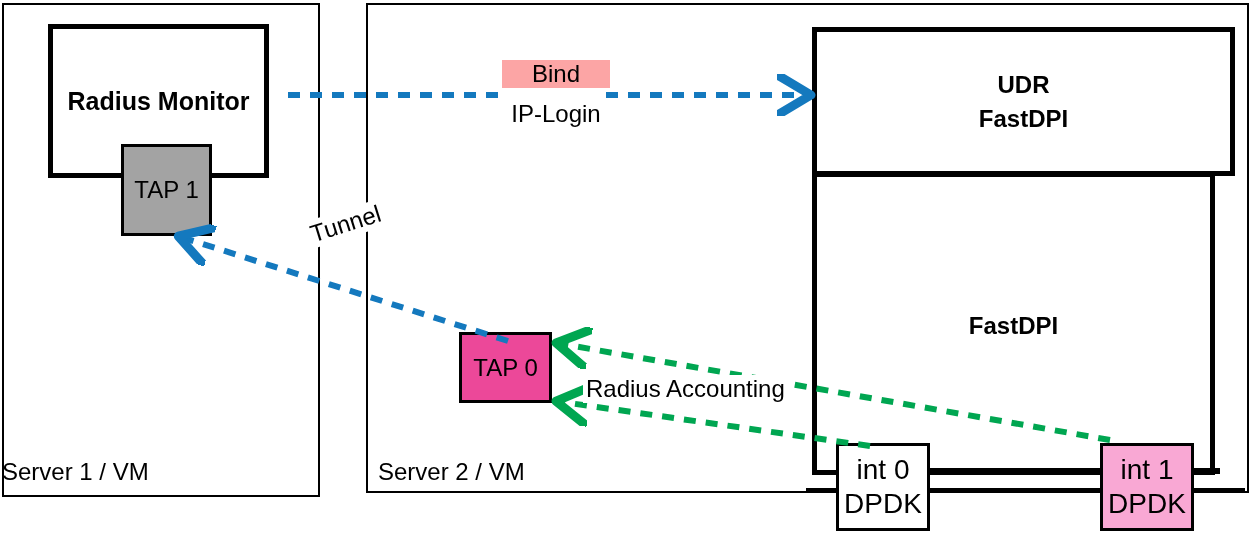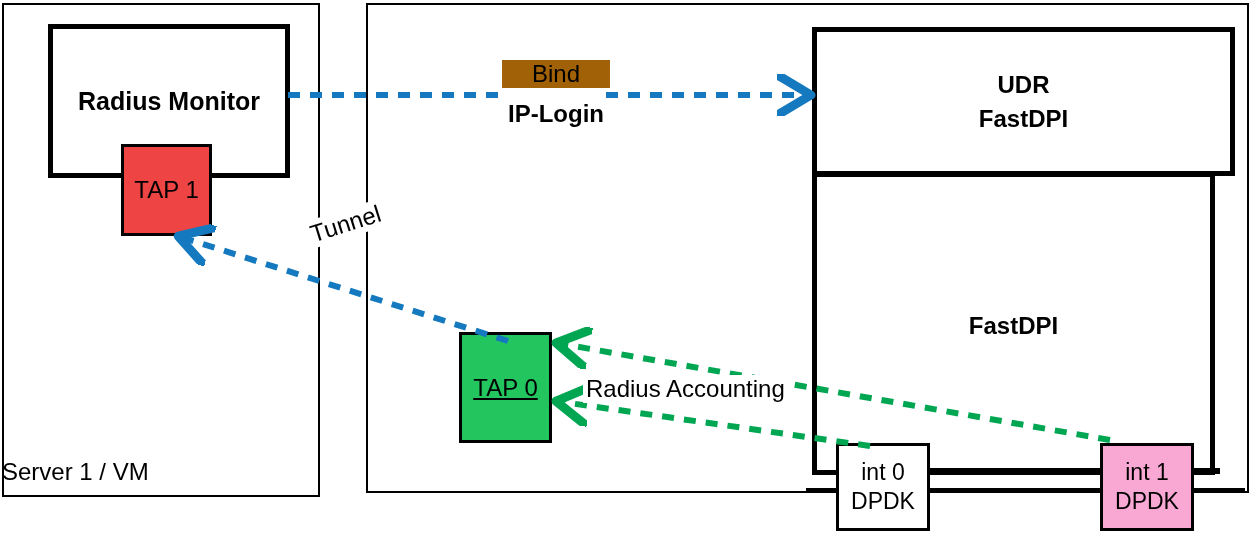--- a/index.html
+++ b/index.html
@@ -6,45 +6,45 @@
   body{font-family:"Liberation Sans", sans-serif;}
   #stage{position:relative;width:1249px;height:543px;background:#fff;overflow:hidden;}
   svg.layer{position:absolute;left:0;top:0;width:1249px;height:543px;}
   .box{position:absolute;box-sizing:border-box;background:transparent;}
   .thin{border:2px solid #000;}
   .thick{border:5px solid #000;}
   .med{border:3px solid #000;}
   .lbl{position:absolute;color:#000;white-space:nowrap;}
   .ctr{display:flex;align-items:center;justify-content:center;flex-direction:column;}
   .bold{font-weight:bold;}
-  .t23{font-size:23px;}
+  .t23{font-size:28px;}
   .t24{font-size:24px;}
   .t25{font-size:25px;}
   .line{position:absolute;background:#000;}
 </style>
 </head>
 <body>
 
 <div id="stage">
 
   <div class="box thin" style="left:2px;top:3px;width:318px;height:494px;"></div>
 
   <div class="box thin" style="left:366px;top:3px;width:883px;height:490px;"></div>
 
-  <div class="box thick ctr" style="left:48px;top:24px;width:242px;height:154px;">
+  <div class="box thick ctr" style="left:48px;top:24px;width:221px;height:154px;">
     <span class="bold t25">Radius Monitor</span>
   </div>
 
   <div style="position:absolute;left:124px;top:168px;width:86px;height:14px;background:#fff;"></div>
 
-  <div class="box med ctr" style="left:121px;top:144px;width:91px;height:92px;background:#ef4444;">
+  <div class="box med ctr" style="left:121px;top:144px;width:91px;height:92px;background:#a3a3a3;">
     <span class="t24">TAP 1</span>
   </div>
 
-  <div class="box med ctr" style="left:459px;top:332px;width:93px;height:111px;background:#22c55e;text-decoration:underline;">
+  <div class="box med ctr" style="left:459px;top:332px;width:93px;height:71px;background:#ec4899;">
     <span class="t24">TAP 0</span>
   </div>
 
   <div class="box thick ctr" style="left:812px;top:27px;width:423px;height:149px;">
     <span class="bold t24">UDR</span>
     <span class="bold t24" style="margin-top:6px;">FastDPI</span>
   </div>
 
   <div class="box thick" style="left:812px;top:172px;width:403px;height:303px;">
     <div style="position:absolute;left:0;right:0;top:135px;text-align:center;">
@@ -84,33 +84,36 @@
 
     <line x1="606" y1="95" x2="805" y2="95" stroke="#1479be" stroke-width="6" stroke-dasharray="12 10" stroke-linecap="butt" marker-end="url(#blue-arrow)"></line>
 
     <line x1="508" y1="341" x2="184" y2="238" stroke="#1479be" stroke-width="6" stroke-dasharray="12 10" stroke-linecap="butt" marker-end="url(#blue-arrow)"></line>
 
     <line x1="1110" y1="440" x2="562" y2="344" stroke="#00a651" stroke-width="6" stroke-dasharray="12 10" stroke-linecap="butt" marker-end="url(#green-arrow)"></line>
 
     <line x1="870" y1="446" x2="562" y2="402" stroke="#00a651" stroke-width="6" stroke-dasharray="12 10" stroke-linecap="butt" marker-end="url(#green-arrow)"></line>
   </svg>
 
-  <div class="lbl t24" style="left:502px;top:60px;width:108px;text-align:center;background:#a16207;">
+  <div class="lbl t24" style="left:502px;top:60px;width:108px;text-align:center;background:#fca5a5;">
     <span>Bind</span>
   </div>
-  <div class="lbl t24" style="left:496px;top:100px;width:120px;text-align:center;background:#fff;font-weight:bold;">
+  <div class="lbl t24" style="left:496px;top:100px;width:120px;text-align:center;background:#fff;">
     <span>IP-Login</span>
   </div>
 
   <div class="lbl t24" style="left:305px;top:222px;transform:rotate(-17.5deg);transform-origin:left top;background:#fff;padding:0 2px;">
     <span>Tunnel</span>
   </div>
 
   <div class="lbl t24" style="left:583px;top:375px;background:#fff;padding:0 3px;">
     <span>Radius Accounting</span>
   </div>
 
   <div class="lbl t24" style="left:2px;top:458px;width:318px;text-align:left;">
     <span>Server 1 / VM</span>
   </div>
 
+  <div class="lbl t24" style="left:378px;top:458px;">
+    <span>Server 2 / VM</span>
+  </div>
 
 </div>
 
 </body></html>

